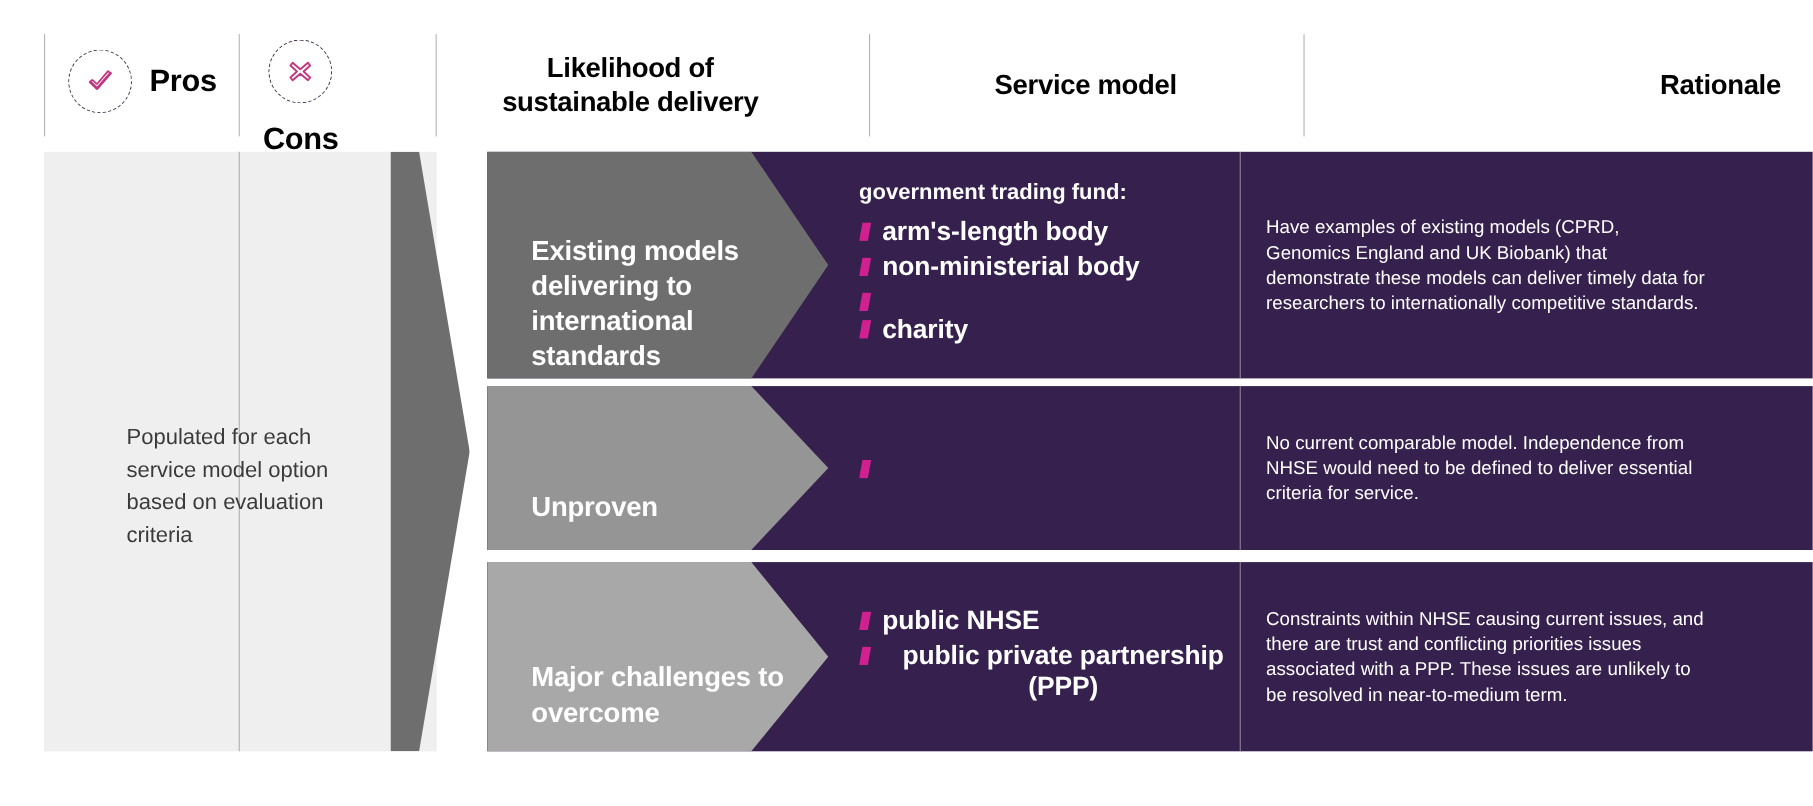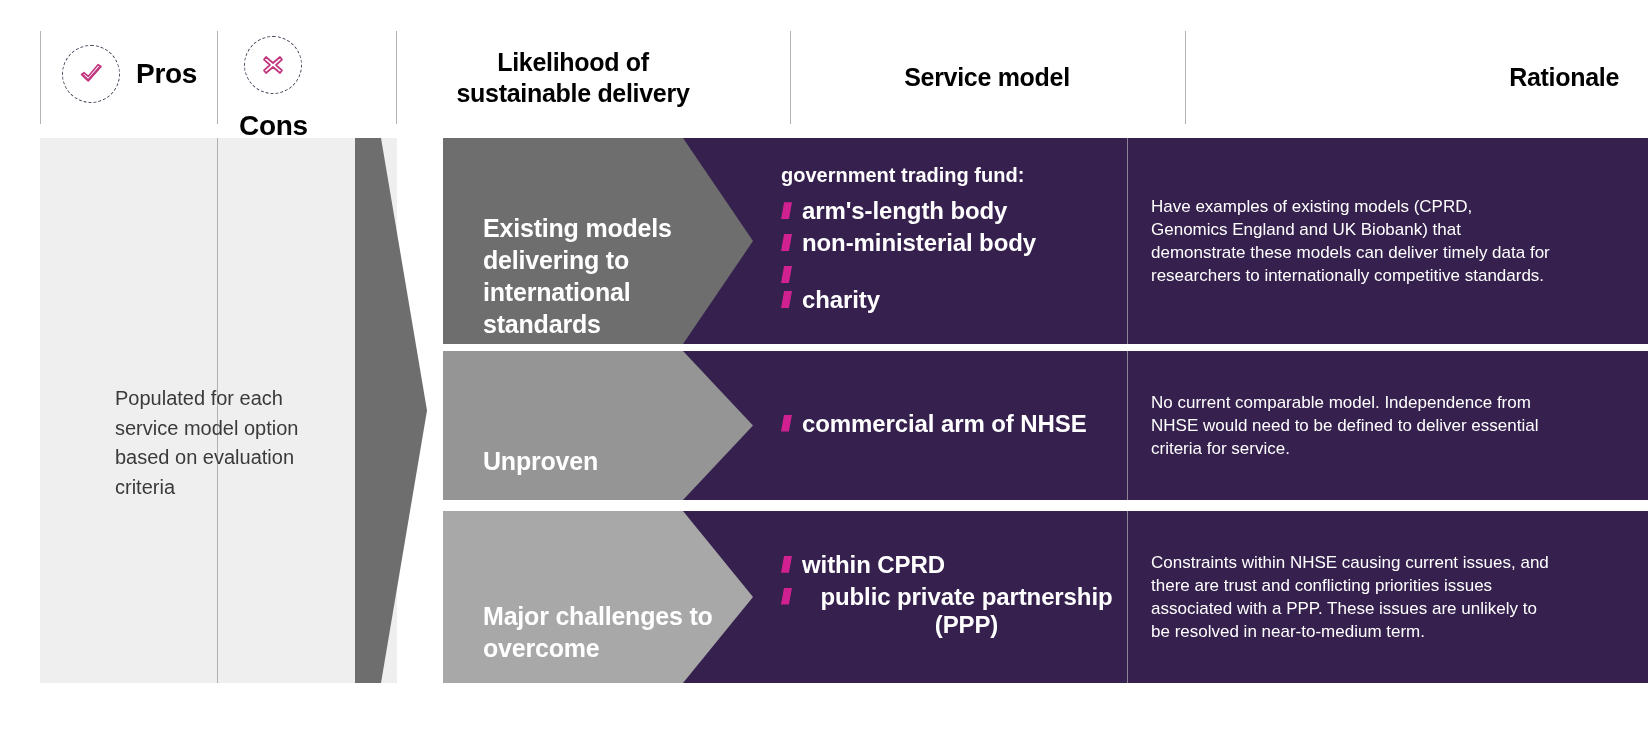--- a/index.html
+++ b/index.html
@@ -334,42 +334,41 @@
     <svg class="row-chevron" viewBox="0 0 310 149" preserveAspectRatio="none">
       <polygon points="0,0 240,0 310,74.5 240,149 0,149" fill="#959595"></polygon>
     </svg>
     <div class="row-vrule"></div>
 
     <div class="row-title">Unproven</div>
 
     <div class="row-models">
       <div class="bullet-row">
         <span class="bullet-mark"></span>
-        <span class="bullet-text">commercial arm of NHSE</span>
       </div>
     </div>
 
     <div class="row-rationale">
       <div class="rationale-text">No current comparable model. Independence from NHSE would need to be defined to deliver essential criteria for service.</div>
     </div>
   </div>
 
   <div class="row r2">
     <div class="row-purple"></div>
     <svg class="row-chevron" viewBox="0 0 310 172" preserveAspectRatio="none">
       <polygon points="0,0 240,0 310,86 240,172 0,172" fill="#a8a8a8"></polygon>
     </svg>
     <div class="row-vrule"></div>
 
     <div class="row-title">Major challenges to overcome</div>
 
     <div class="row-models">
       <div class="bullet-row">
         <span class="bullet-mark"></span>
-        <span class="bullet-text">within CPRD</span>
+        <span class="bullet-text">public NHSE</span>
       </div>
       <div class="bullet-row">
         <span class="bullet-mark"></span>
         <span class="bullet-text">public private partnership (PPP)</span>
       </div>
     </div>
 
     <div class="row-rationale">
       <div class="rationale-text">Constraints within NHSE causing current issues, and there are trust and conflicting priorities issues associated with a PPP. These issues are unlikely to be resolved in near-to-medium term.</div>
     </div>

